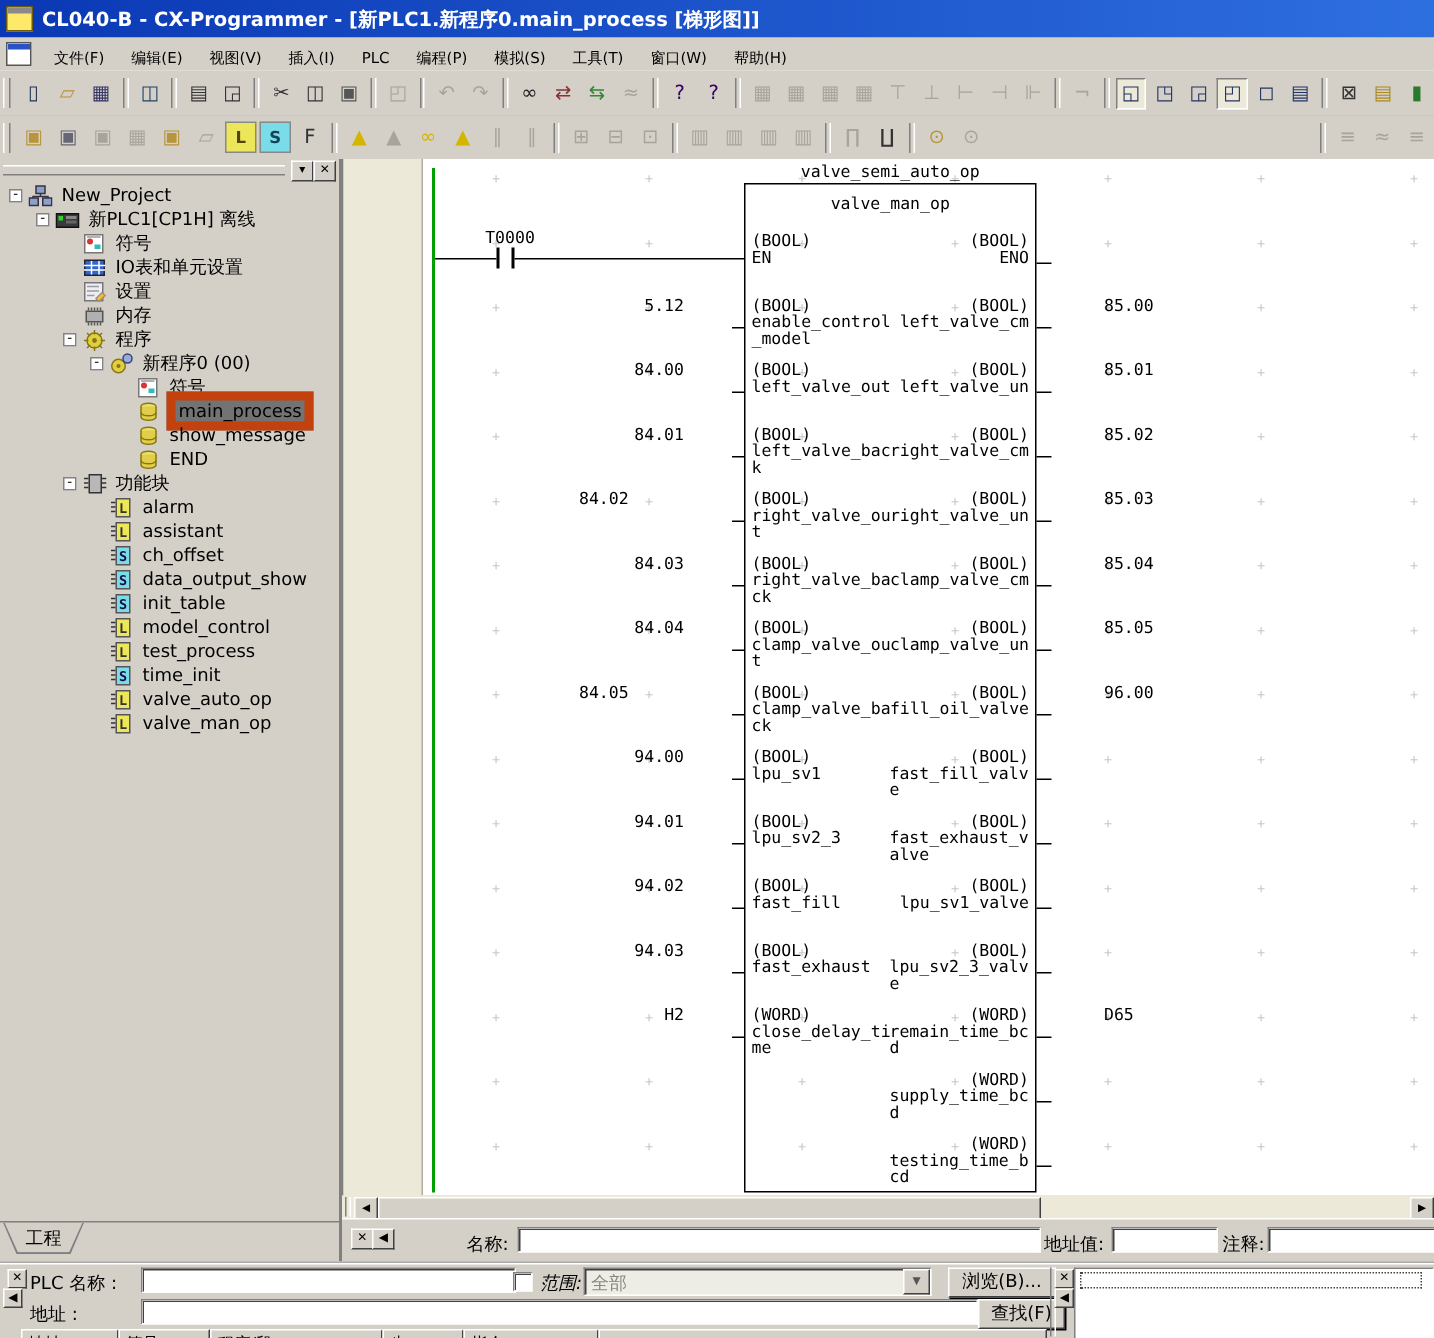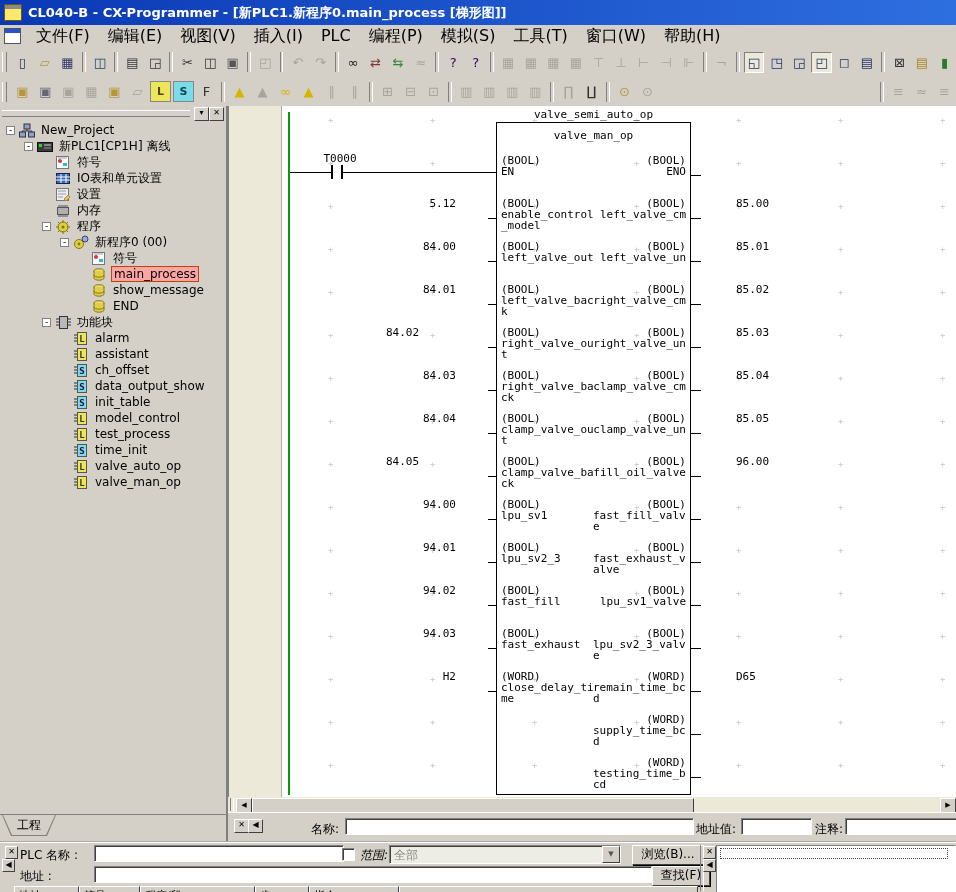--- a/index.html
+++ b/index.html
@@ -13,21 +13,21 @@
     display:flex;align-items:center;padding-left:4px;box-sizing:border-box;}
   .title-text{color:#fff;font-weight:bold;font-size:13px;margin-left:6px;white-space:nowrap;}
   .app-ico{width:16px;height:15px;background:#ffe96a;border:1px solid #6a5a10;
     box-shadow:inset 0 4px 0 #8a8a8a;}
 
   
   .menubar{position:absolute;left:0;top:25px;width:956px;height:22px;background:#d4d0c8;
     display:flex;align-items:center;border-bottom:1px solid #fff;}
   .mdi-ico{width:15px;height:14px;margin:0 6px 0 4px;background:#fff;border:1px solid #555;
     box-shadow:inset 0 4px 0 #2a52c8;}
-  .menu-item{font-size:16px;padding:2px 9px;color:#000;white-space:nowrap;}
+  .menu-item{font-size:10px;padding:2px 9px;color:#000;white-space:nowrap;}
 
   
   .toolbar{position:absolute;left:0;width:956px;background:#d4d0c8;display:flex;
     align-items:center;overflow:hidden;}
   .tb1{top:47px;height:30px;border-bottom:1px solid #b8b4ac;}
   .tb2{top:77px;height:29px;border-bottom:1px solid #808080;}
   .tb-grip{width:3px;height:20px;margin:0 4px 0 2px;border-left:1px solid #fff;border-right:1px solid #808080;}
   .tb-sep{width:2px;height:20px;margin:0 3px;border-left:1px solid #808080;border-right:1px solid #fff;}
   .tb-gap{flex:1;}
   .tb-icon{width:21px;height:21px;margin:0 1px;display:flex;align-items:center;justify-content:center;
@@ -43,21 +43,21 @@
     border-top:1px solid #fff;border-bottom:1px solid #808080;}
   .mini-btn{position:absolute;width:13px;height:12px;background:#d4d0c8;
     border:1px solid;border-color:#fff #404040 #404040 #fff;
     font-size:8px;line-height:10px;text-align:center;color:#000;}
   .tree{position:absolute;left:0;top:16px;width:226px;height:692px;overflow:hidden;}
   .tree-row{display:flex;align-items:center;height:16px;font-size:12px;white-space:nowrap;}
   .expand-box{width:9px;height:9px;box-sizing:border-box;background:#fff;border:1px solid #848284;
     font-size:9px;line-height:6px;text-align:center;margin-right:4px;flex:none;color:#000;}
   .tree-ico{width:16px;height:15px;margin-right:4px;flex:none;display:flex;align-items:center;justify-content:center;}
   .tree-label{padding:0 2px;}
-  .tree-label.sel{background:#fca5a5;border:1px solid #c2410c;}
+  .tree-label.sel{background:#737373;border:6px solid #c2410c;}
   .tab-row{position:absolute;left:0;top:708px;width:226px;height:25px;border-top:1px solid #808080;}
   .proj-tab-outer{position:absolute;left:2px;top:0;width:54px;height:21px;background:#808080;
     clip-path:polygon(0 0,100% 0,calc(100% - 9px) 100%,9px 100%);}
   .proj-tab{position:absolute;left:1px;top:0;width:52px;height:20px;background:#d4d0c8;
     clip-path:polygon(0 0,100% 0,calc(100% - 9px) 100%,9px 100%);
     font-size:12px;text-align:center;line-height:20px;}
 
   
   .right-area{position:absolute;left:228px;top:106px;width:728px;height:735px;}
   .ladder{position:absolute;left:0;top:0;width:728px;height:691px;background:#fff;

